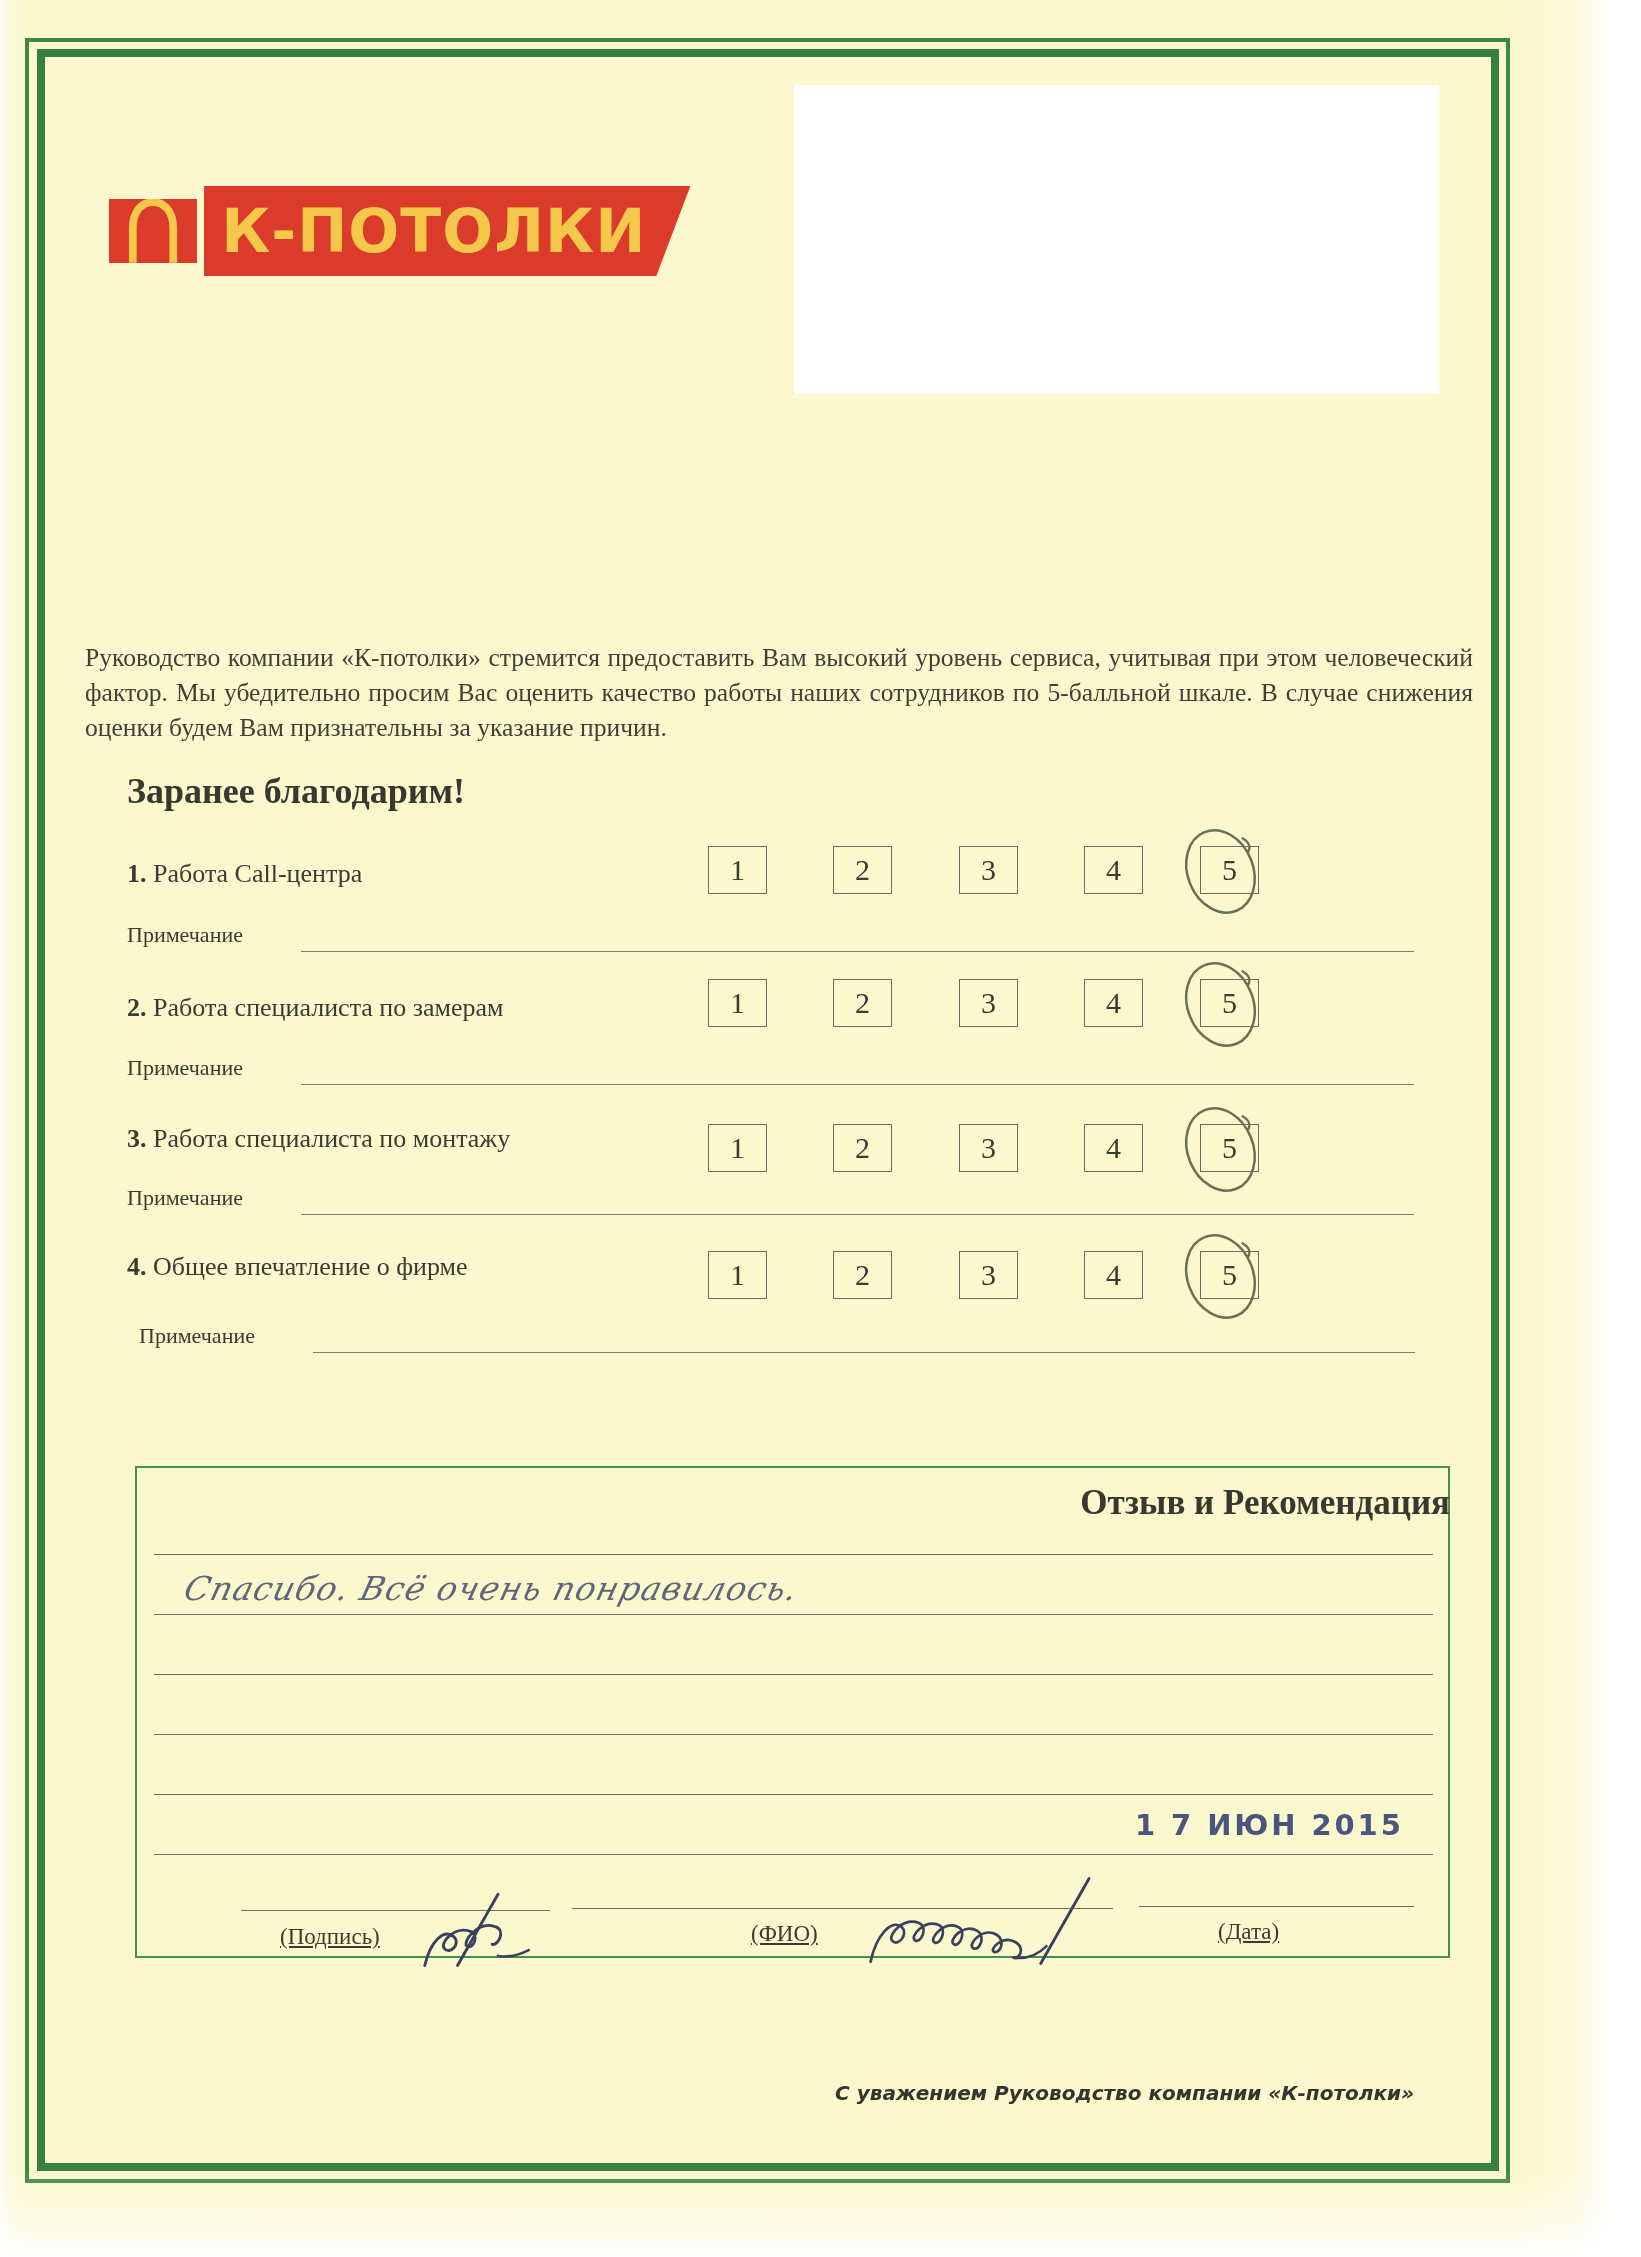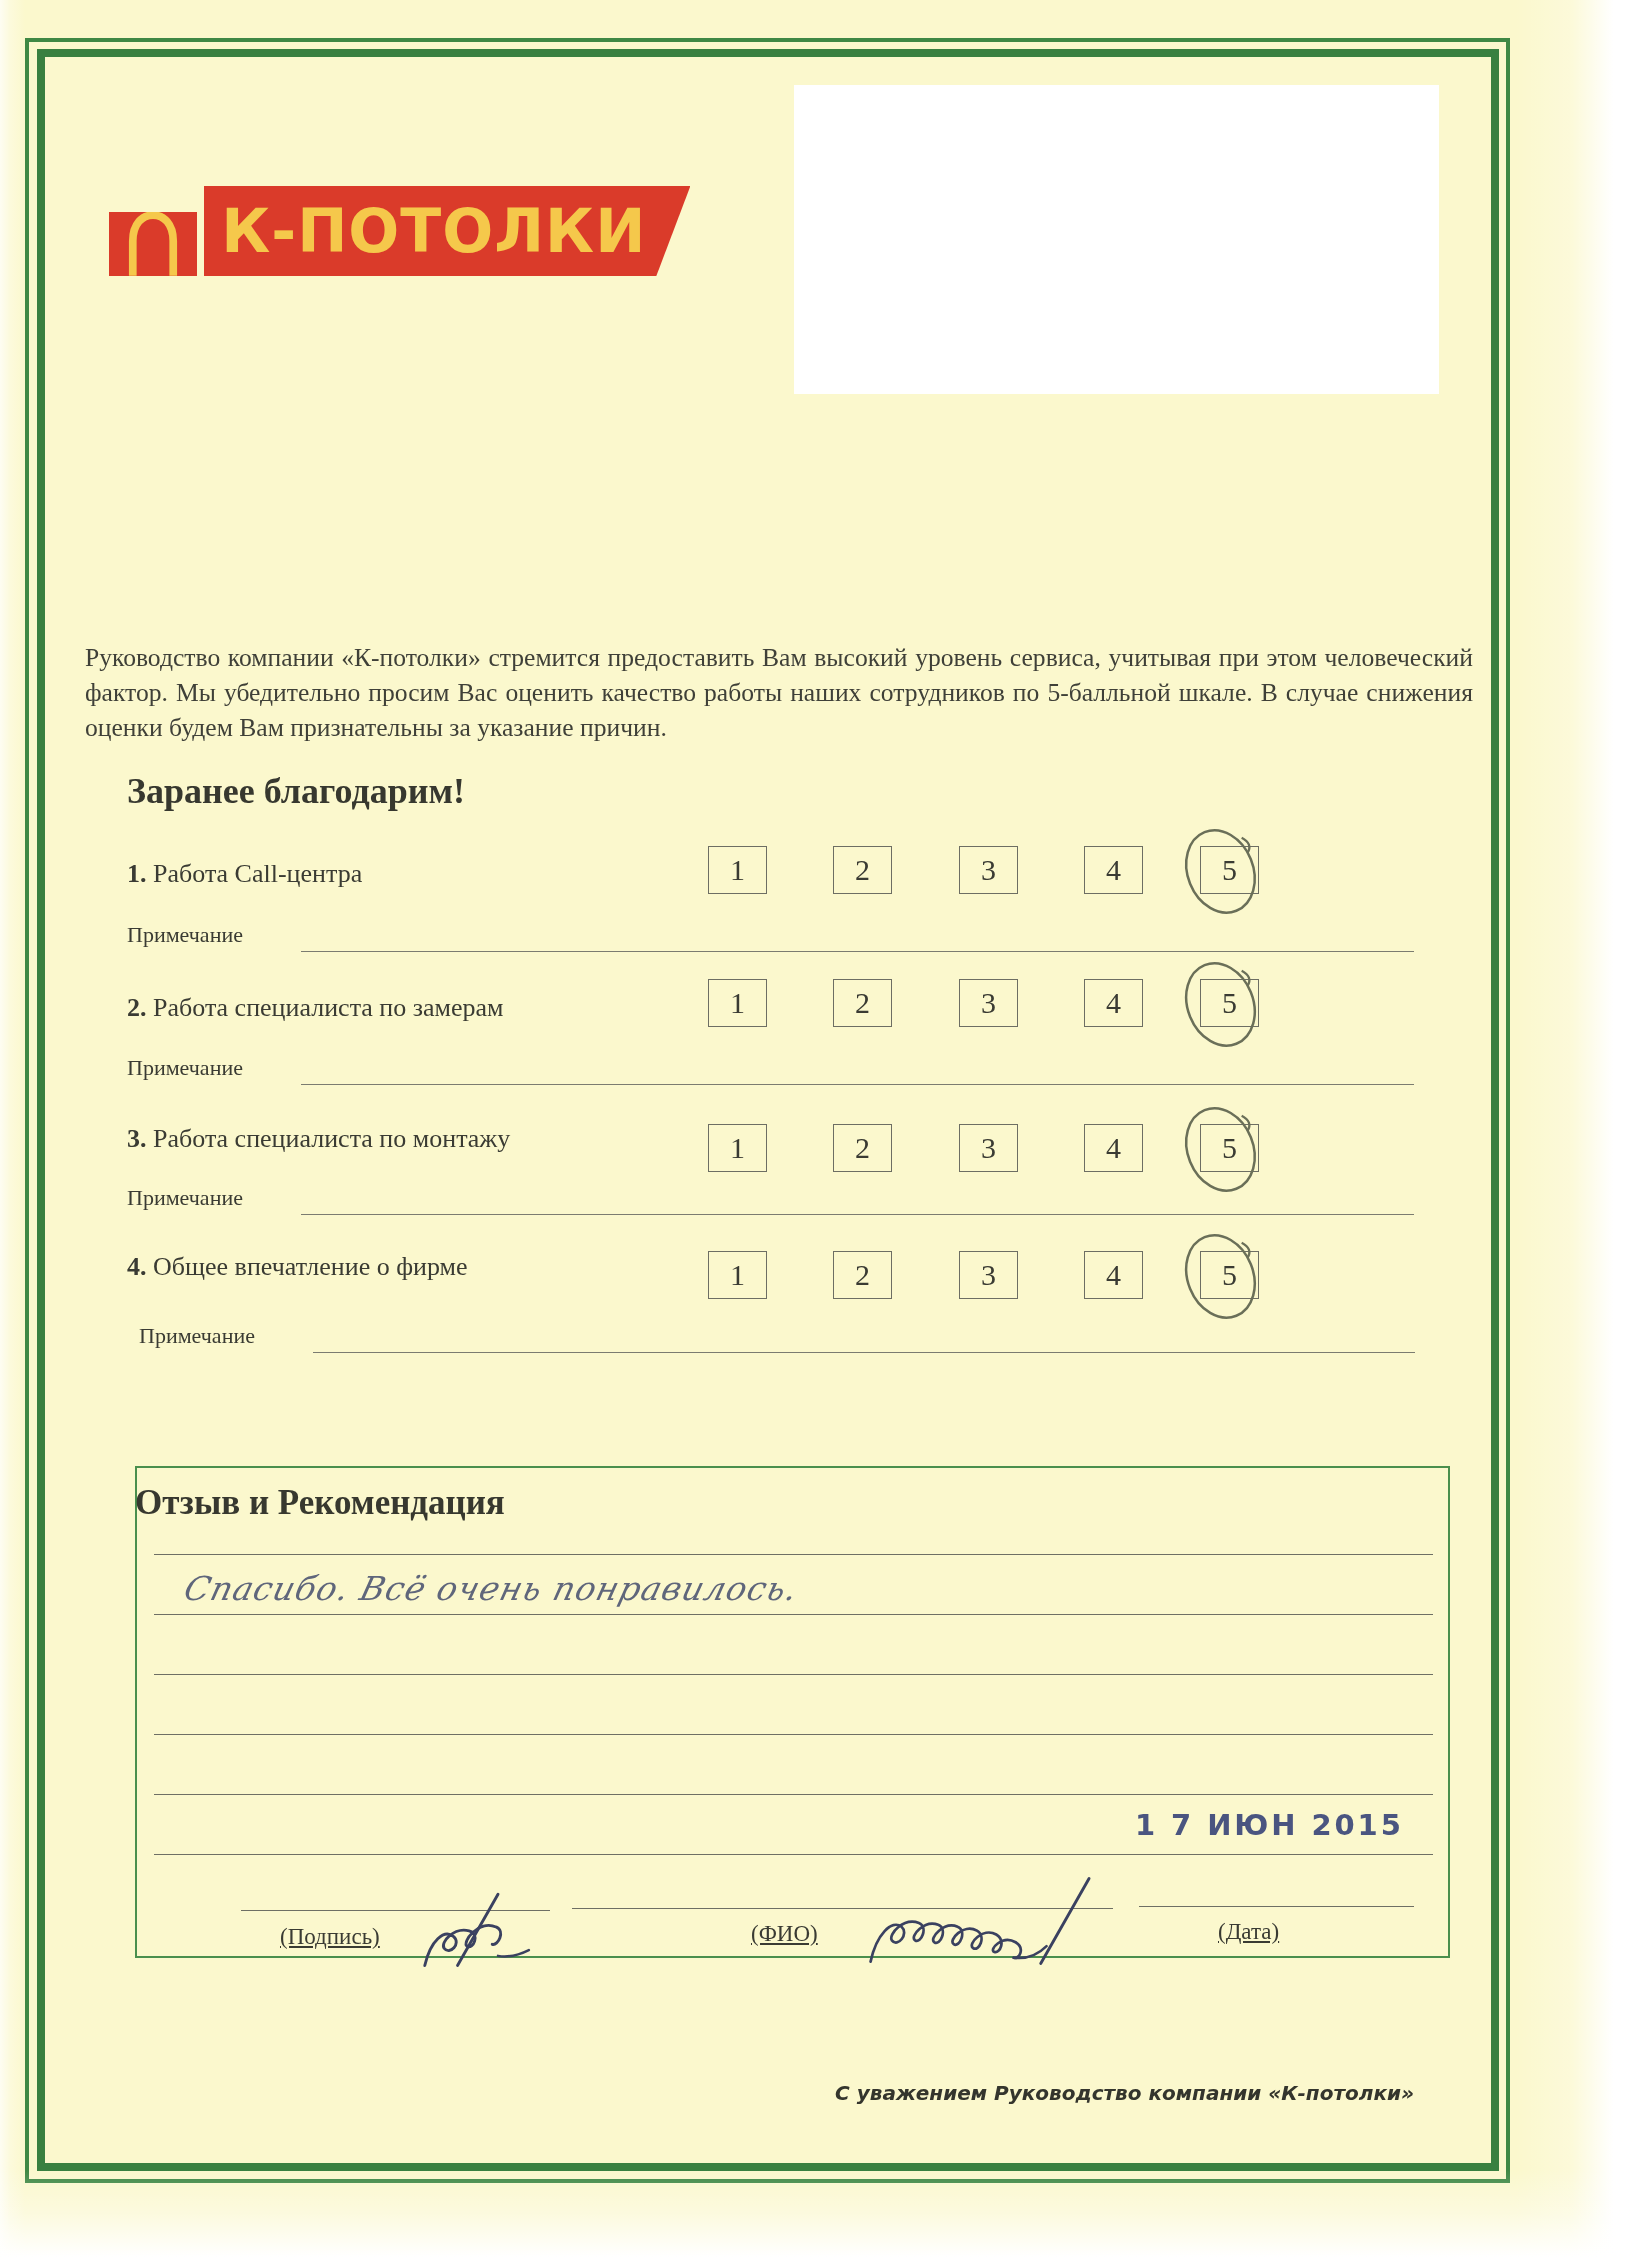--- a/index.html
+++ b/index.html
@@ -58,21 +58,21 @@
     left: 0; top: 0;
     width: 1641px; height: 2257px;
   }
 
   
   .logo {
     position: absolute;
     left: 109px; top: 186px;
     height: 90px;
     display: flex;
-    align-items: flex-end;
+    align-items: center;
   }
   .logo-mark {
     width: 88px;
     background: #da3b2a;
     display: flex;
     align-items: center;
     justify-content: center;
   }
   .logo-arch {
     display: block;
@@ -186,21 +186,21 @@
     position: absolute;
     left: 135px; top: 1466px;
     width: 1315px; height: 492px;
     border: 2.9px solid #4a8f4d;
     box-sizing: border-box;
   }
   .panel-title {
     position: absolute;
     left: 135px; top: 1483px;
     width: 1315px;
-    text-align: left;
+    text-align: right;
     font-family: "Liberation Serif", serif;
     font-weight: bold;
     font-size: 35px;
     color: #37382f;
   }
   .rule {
     position: absolute;
     height: 0;
     border-top: 1.9px solid #6e6f64;
   }

